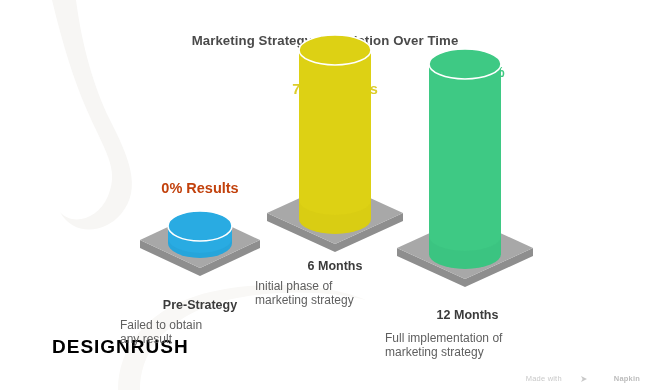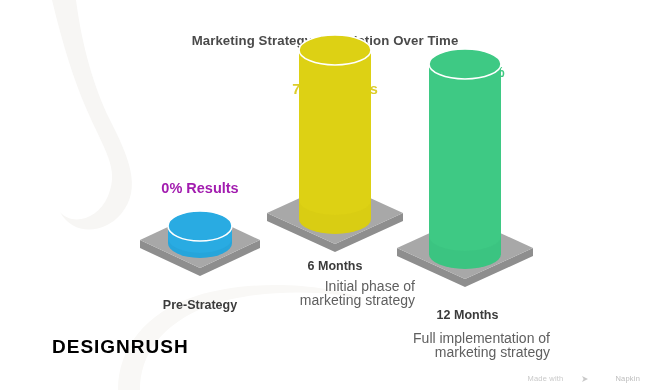--- a/index.html
+++ b/index.html
@@ -65,21 +65,21 @@
 
   
   .value-label {
     position: absolute;
     width: 100%;
     text-align: center;
     font-size: 14.5px;
     font-weight: bold;
     line-height: 19px;
   }
-  #value-label-pre  { top: 179px; color: #a21caf; }
+  #value-label-pre  { top: 179px; color: #c2410c; }
   #value-label-6mo  { top: 80px;  color: #dccd2c; }
   #value-label-12mo { top: 63px;  color: #3dc97f; }
 
   
   .platform-group {
     position: absolute;
     width: 100%;
     height: 260px;
     top: 0;
   }
@@ -95,22 +95,22 @@
     position: absolute;
     width: 100%;
     text-align: center;
     font-size: 12.5px;
     font-weight: bold;
     color: #3b3b3b;
   }
   .caption-sub {
     position: absolute;
     width: 100%;
-    text-align: right;
-    font-size: 14px;
+    text-align: left;
+    font-size: 12px;
     color: #5f5f5f;
     line-height: 13.5px;
   }
   #caption-title-pre  { top: 298px; }
   #caption-sub-pre    { top: 319px; }
   #caption-title-6mo  { top: 259px; }
   #caption-sub-6mo    { top: 280px; }
   #caption-title-12mo { top: 308px; }
   #caption-sub-12mo   { top: 332px; }
 
@@ -119,21 +119,21 @@
     position: absolute;
     right: 10px;
     bottom: 7px;
     display: flex;
     align-items: center;
     gap: 18px;
     font-size: 7.5px;
     color: #c9c9c9;
     letter-spacing: 0.2px;
   }
-  #napkin-watermark .napkin-name { font-weight: normal; color: #bcbcbc; padding-left: 8px; }
+  #napkin-watermark .napkin-name { font-weight: bold; color: #bcbcbc; padding-left: 8px; }
 </style>
 </head>
 <body>
 
 <div id="stage">
 
   <svg id="bg-swoosh" viewBox="0 0 650 390" xmlns="http://www.w3.org/2000/svg">
     <path d="M52,0 C63,46 74,80 86,108 C104,150 120,168 108,196
              C98,220 72,226 60,212 C73,236 104,234 121,214
              C143,188 128,156 110,120 C94,88 82,46 76,0 Z" fill="#f7f6f4"></path>
@@ -159,20 +159,24 @@
         <g>
           <path d="M48,226 L48,243 A32,15 0 0 0 112,243 L112,226 Z" fill="#29abe2"></path>
           <path d="M48,243 A32,15 0 0 0 112,243 L112,238 A32,15 0 0 1 48,238 Z" fill="#1f94c6" opacity="0.25"></path>
           <ellipse cx="80" cy="226" rx="32" ry="15" fill="#29abe2"></ellipse>
           <ellipse cx="80" cy="226" rx="32" ry="15" fill="none" stroke="#ffffff" stroke-width="1.6"></ellipse>
         </g>
       </svg>
     </div>
 
     <div id="caption-title-pre" class="caption-title">Pre-Strategy</div>
+    <div id="caption-sub-pre" class="caption-sub">
+      <div>Failed to obtain</div>
+      <div>any result</div>
+    </div>
   </div>
 
   <div id="column-6-months" class="column">
 
     <div id="value-label-6mo" class="value-label">70% Results</div>
 
     <div class="platform-group">
       <svg class="platform-svg" width="160" height="260" viewBox="0 0 160 260" xmlns="http://www.w3.org/2000/svg">
         <polygon points="12,213 80,244 148,213 148,221 80,252 12,221" fill="#8e8e8e"></polygon>
         <polygon points="80,182 148,213 80,244 12,213" fill="#a8a8a8"></polygon>

